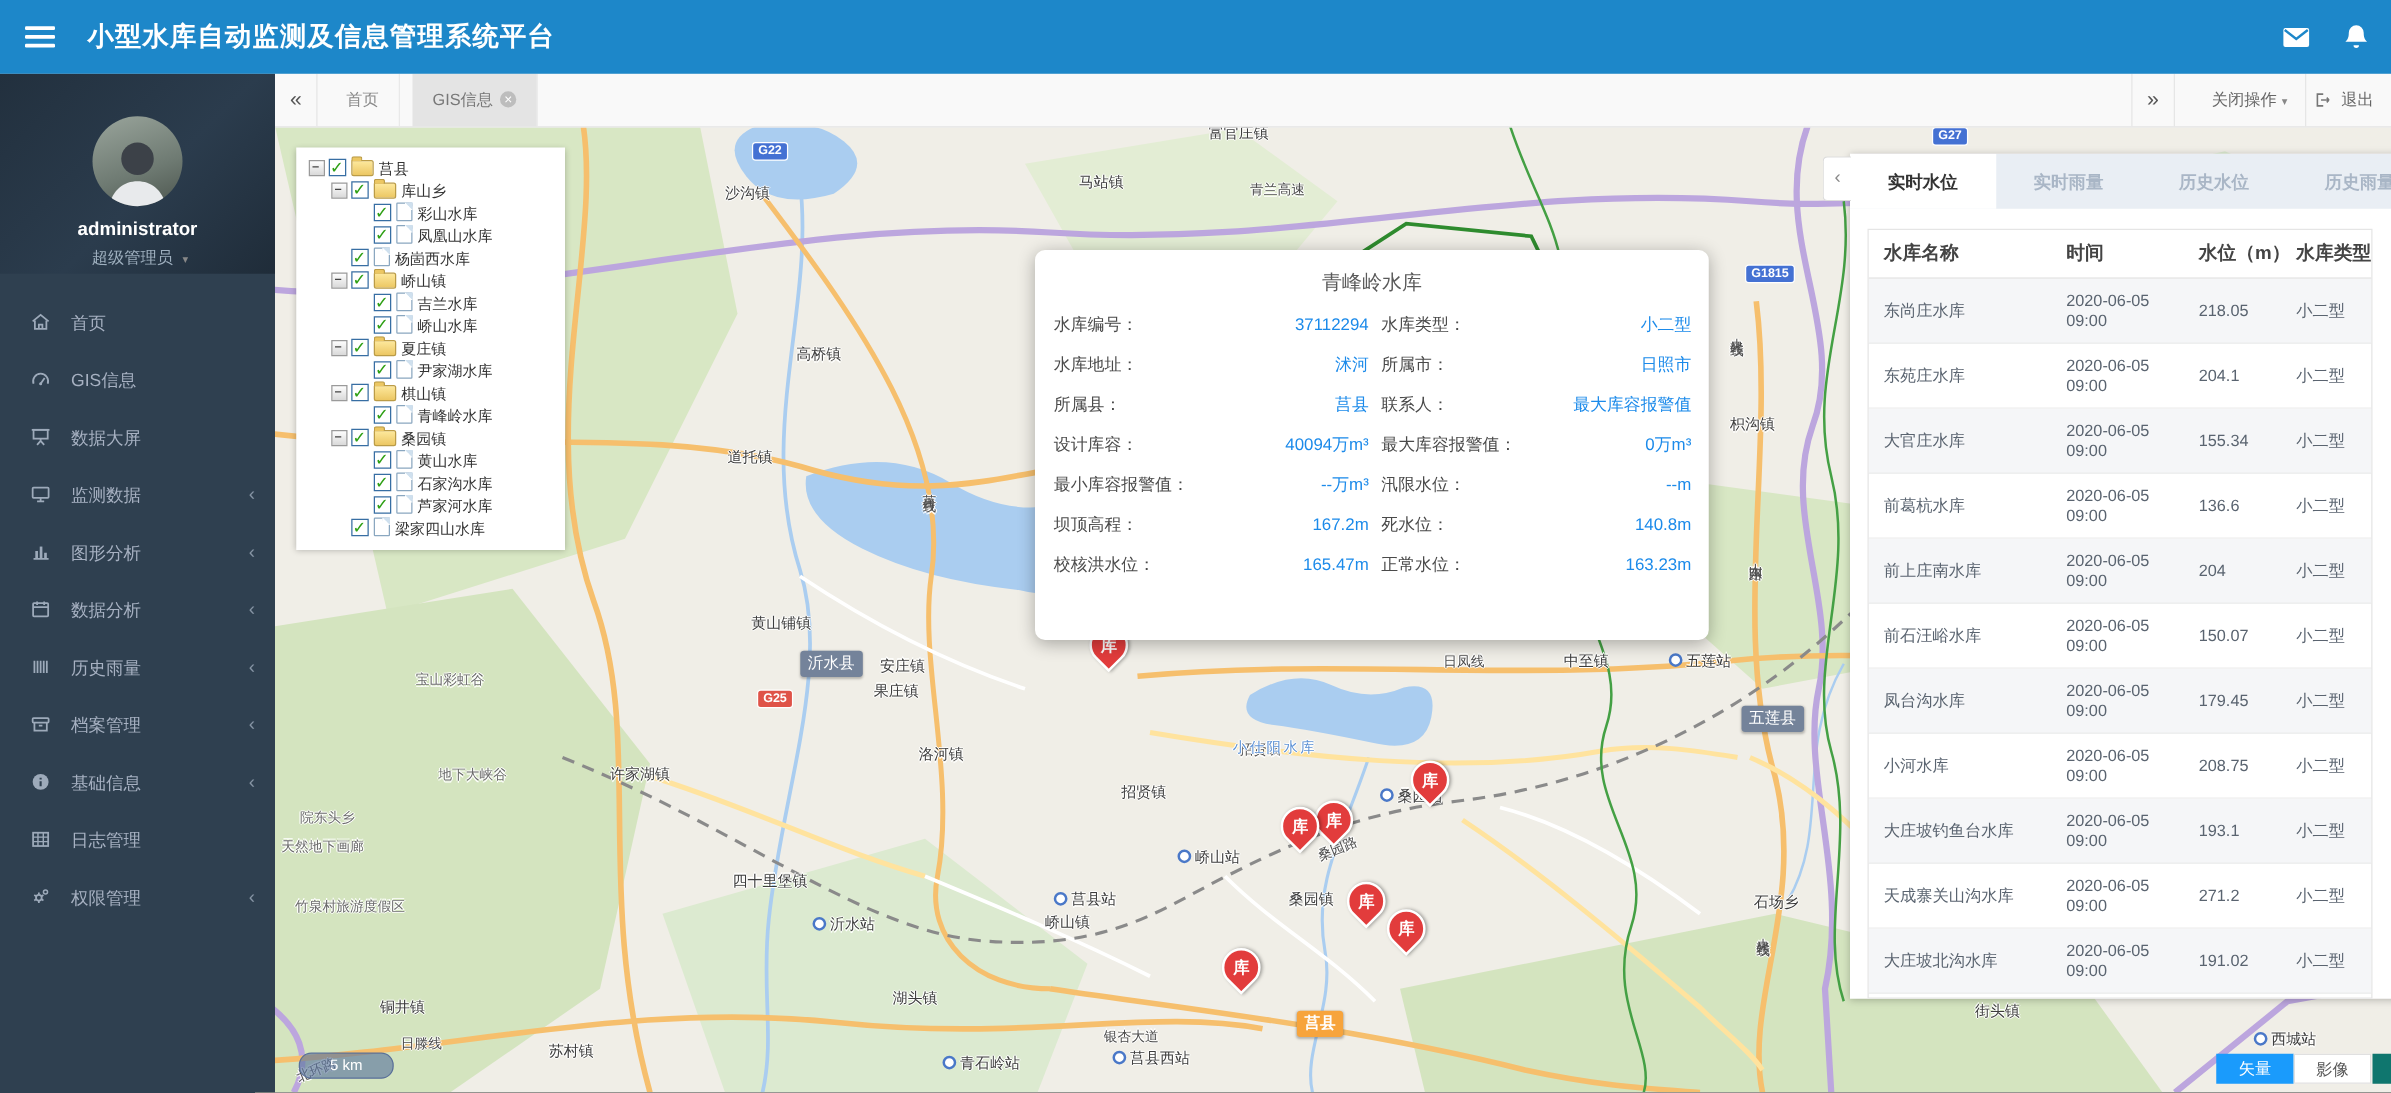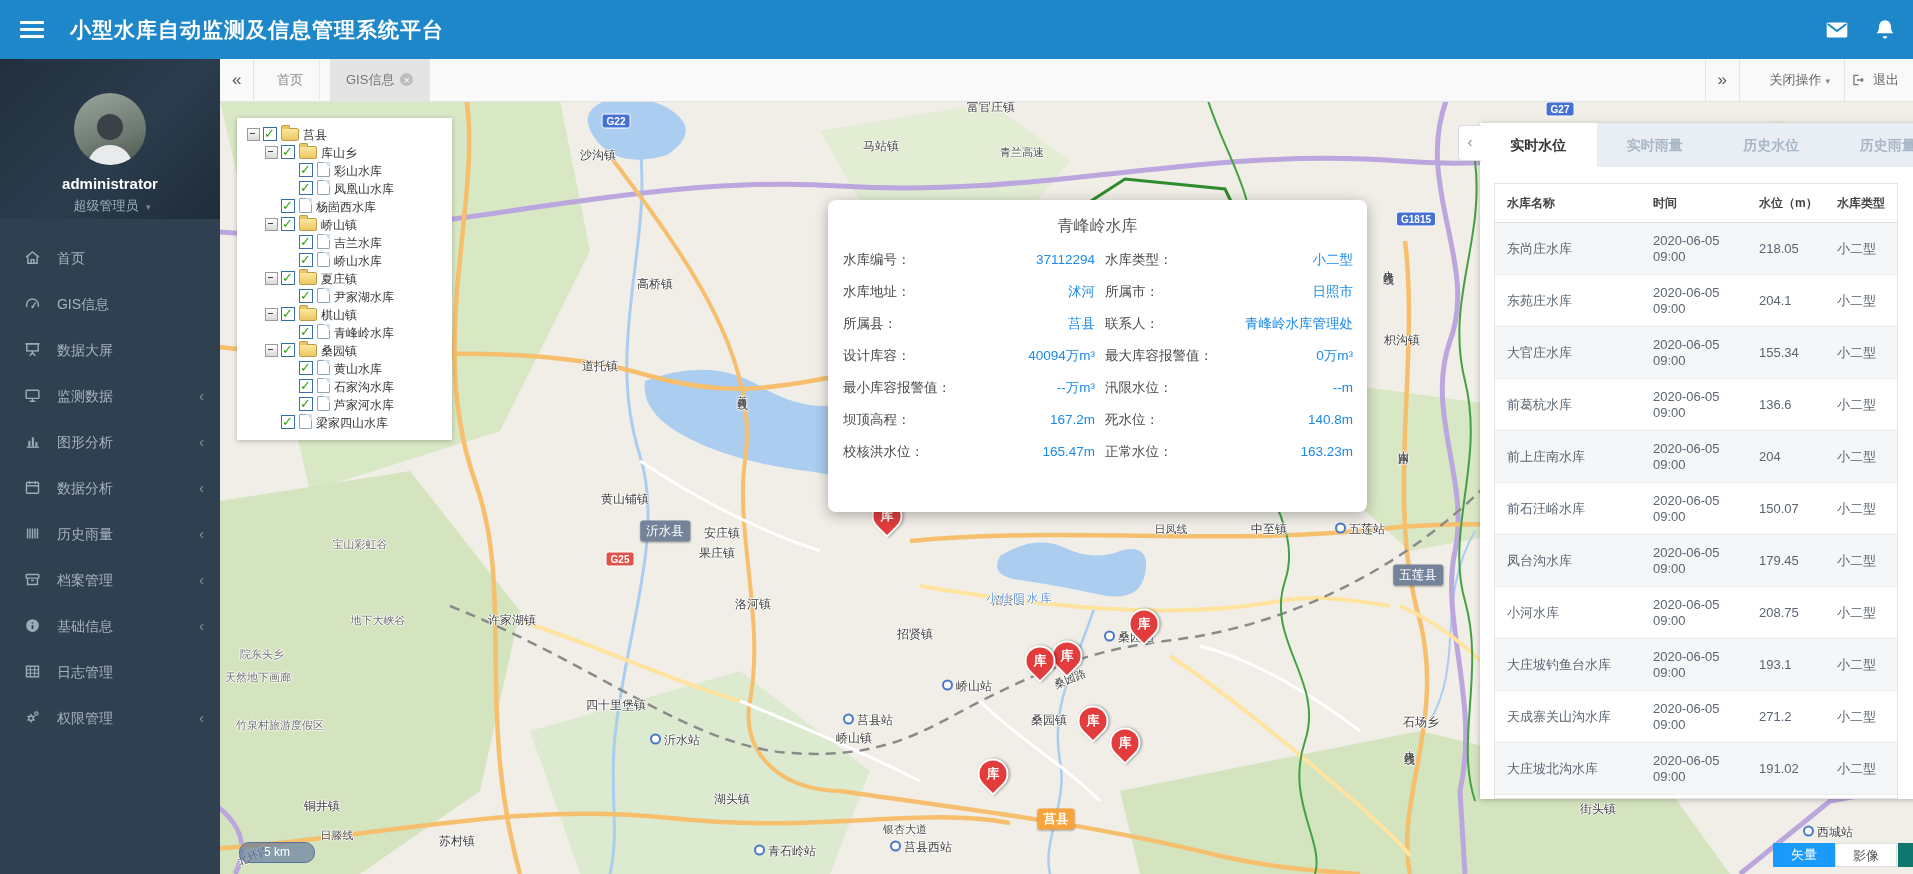--- a/index.html
+++ b/index.html
@@ -119,21 +119,21 @@
     color:#8a8a8a;font-size:15px;text-align:center;line-height:32px;}
   .collapse-handle::before{content:"\2039";}
   .datapanel{position:absolute;left:1260px;top:22px;width:466px;height:676px;background:#fff;z-index:13;
     box-shadow:0 1px 6px rgba(0,0,0,.25);overflow:hidden;}
   .ptabs{display:flex;height:44px;background:#e9eef4;}
   .ptab{flex:1;text-align:center;line-height:44px;font-size:14px;font-weight:bold;color:#a9b6c6;cursor:pointer;}
   .ptab.active{background:#fff;color:#333;}
   .ptable{position:absolute;left:14px;top:60px;width:404px;height:616px;border:1px solid #e5e5e5;
     overflow:hidden;box-sizing:border-box;}
   .thead{position:relative;height:38px;border-bottom:1px solid #dedede;background:#fff;}
-  .thead span{position:absolute;top:0;line-height:38px;font-size:12px;font-weight:bold;color:#444;}
+  .thead span{position:absolute;top:0;line-height:38px;font-size:15px;font-weight:bold;color:#444;}
   .tc-name{left:12px;}  .tc-time{left:158px;}  .tc-level{left:264px;}  .tc-type{left:342px;}
   .trow{position:relative;height:51px;border-bottom:1px solid #ececec;font-size:13px;color:#5a6470;cursor:pointer;}
   .tbody .trow:nth-child(odd){background:#f5f6f8;}
   .tcell{position:absolute;top:0;height:51px;display:flex;align-items:center;}
   .tcell.c-name{left:12px;width:142px;}
   .tcell.c-time{left:158px;width:100px;flex-direction:column;justify-content:center;align-items:flex-start;line-height:16px;}
   .tcell.c-level{left:264px;width:72px;}
   .tcell.c-type{left:342px;width:58px;}
 
   
@@ -559,21 +559,21 @@
             <span class="pval">小二型</span>
           </div>
 
           <div class="prow">
             <span class="plbl">所属市：</span>
             <span class="pval">日照市</span>
           </div>
 
           <div class="prow">
             <span class="plbl">联系人：</span>
-            <span class="pval">青峰岭水库管理处</span>
+            <span class="pval">最大库容报警值</span>
           </div>
 
           <div class="prow">
             <span class="plbl">最大库容报警值：</span>
             <span class="pval">0万m³</span>
           </div>
 
           <div class="prow">
             <span class="plbl">汛限水位：</span>
             <span class="pval">--m</span>

